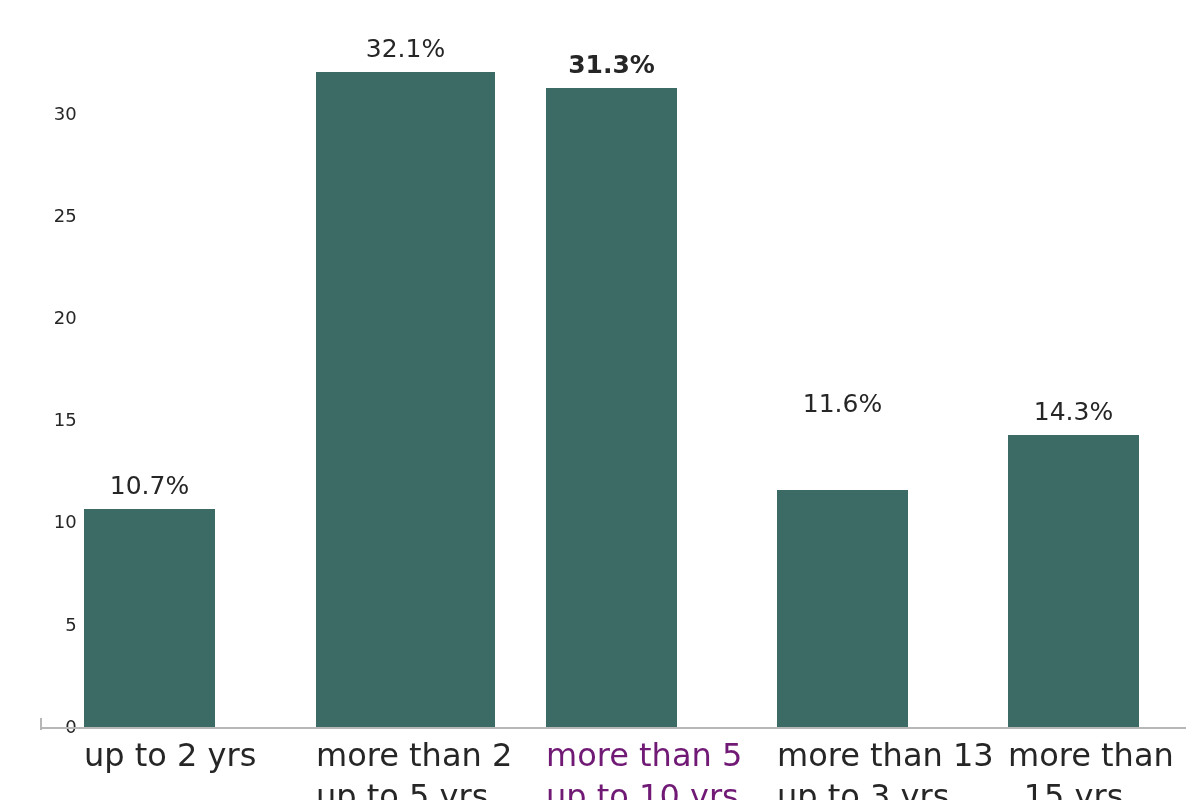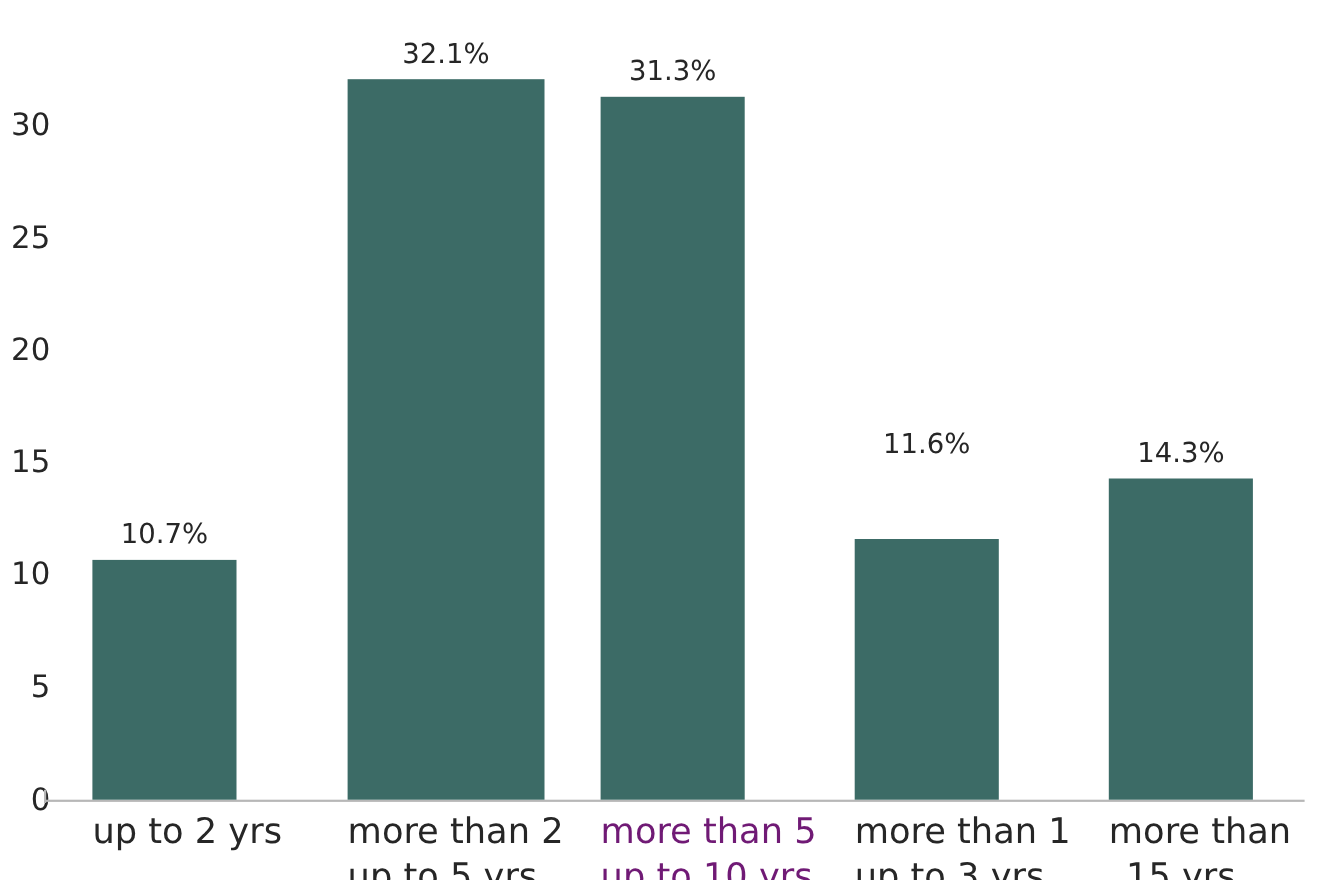--- a/index.html
+++ b/index.html
@@ -20,26 +20,27 @@
     height: 800px;
     background: #ffffff;
   }
 
   
   .y-tick {
     position: absolute;
     left: 0;
     width: 46px;
     text-align: right;
-    font-size: 28px;
+    font-size: 18px;
     color: #262626;
     line-height: 1;
     transform: translateY(-50%);
     white-space: nowrap;
     letter-spacing: 0.2px;
+    padding-left: 31px;
   }
 
   
   #x-axis-line {
     position: absolute;
     left: 40px;
     right: 14px;
     top: 727px;
     height: 2px;
     background: #b7b7b7;
@@ -120,21 +121,21 @@
       <div class="bar-value-label" style="top: -36px; color: rgb(38, 38, 38);">10.7%</div>
       <div class="bar-rect" style="height: 218px; background: rgb(60, 107, 102);"></div>
     </div>
 
     <div class="bar-group" style="left: 316px; width: 131px; height: 655px; bottom: 73px; padding-left: 48px;">
       <div class="bar-value-label" style="top: -36px; color: rgb(38, 38, 38);">32.1%</div>
       <div class="bar-rect" style="height: 655px; background: rgb(60, 107, 102);"></div>
     </div>
 
     <div class="bar-group" style="left: 546px; width: 131px; height: 639px; bottom: 73px;">
-      <div class="bar-value-label" style="top: -36px; color: rgb(38, 38, 38);">31.3%</div>
+      <div class="bar-value-label" style="top: -36px; color: rgb(38, 38, 38); font-weight: bold;">31.3%</div>
       <div class="bar-rect" style="height: 639px; background: rgb(60, 107, 102);"></div>
     </div>
 
     <div class="bar-group" style="left: 777px; width: 131px; height: 300px; bottom: 73px;">
       <div class="bar-value-label" style="top: -36px; color: rgb(38, 38, 38);">11.6%</div>
       <div class="bar-rect" style="height: 237px; background: rgb(60, 107, 102);"></div>
     </div>
 
     <div class="bar-group" style="left: 1008px; width: 131px; height: 292px; bottom: 73px;">
       <div class="bar-value-label" style="top: -36px; color: rgb(38, 38, 38);">14.3%</div>
@@ -154,21 +155,21 @@
       <span class="l1">more than 2</span>
       <span class="l2">up to 5 yrs</span>
     </div>
 
     <div class="cat-label" style="left: 546px; width: 131px; color: #701a75;">
       <span class="l1">more than 5</span>
       <span class="l2">up to 10 yrs</span>
     </div>
 
     <div class="cat-label" style="left: 777px; width: 131px; color: rgb(38, 38, 38);">
-      <span class="l1">more than 1</span>
+      <span class="l1">more than 13</span>
       <span class="l2">up to 3 yrs</span>
     </div>
 
     <div class="cat-label" style="left: 1008px; width: 131px; color: rgb(38, 38, 38);">
       <span class="l1">more than</span>
       <span class="l2">15 yrs</span>
     </div>
 
   </div>
 

